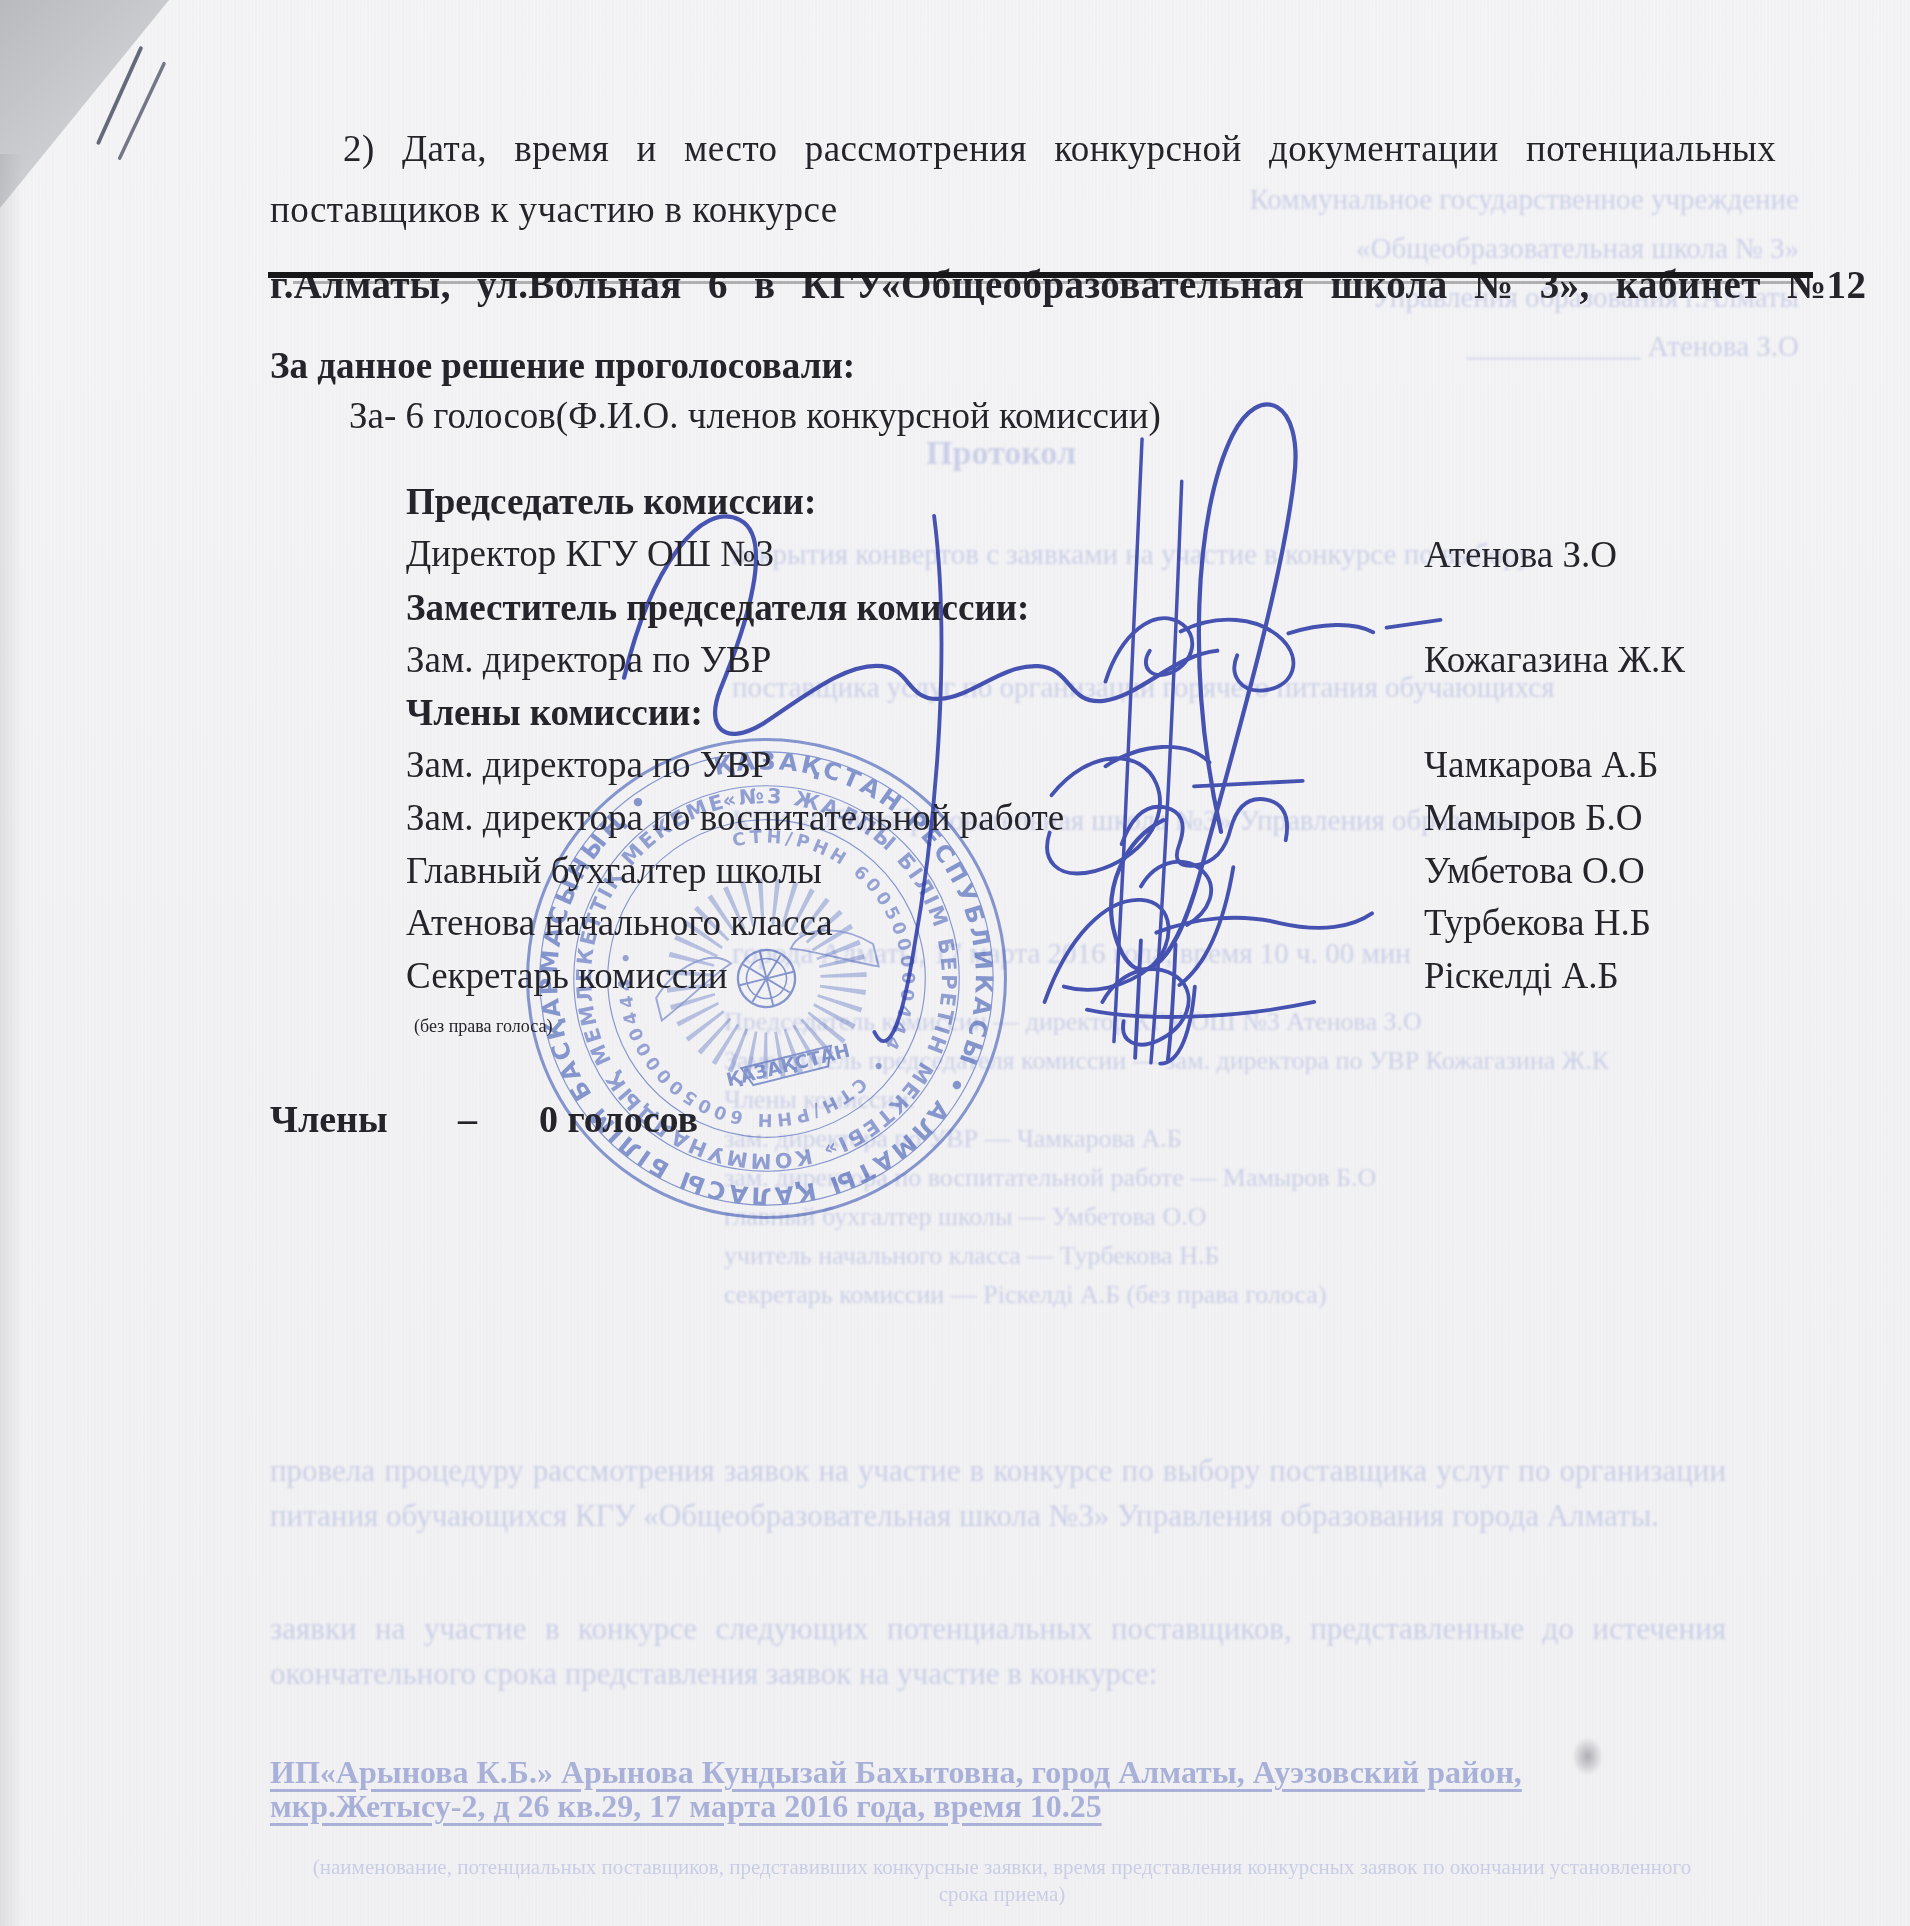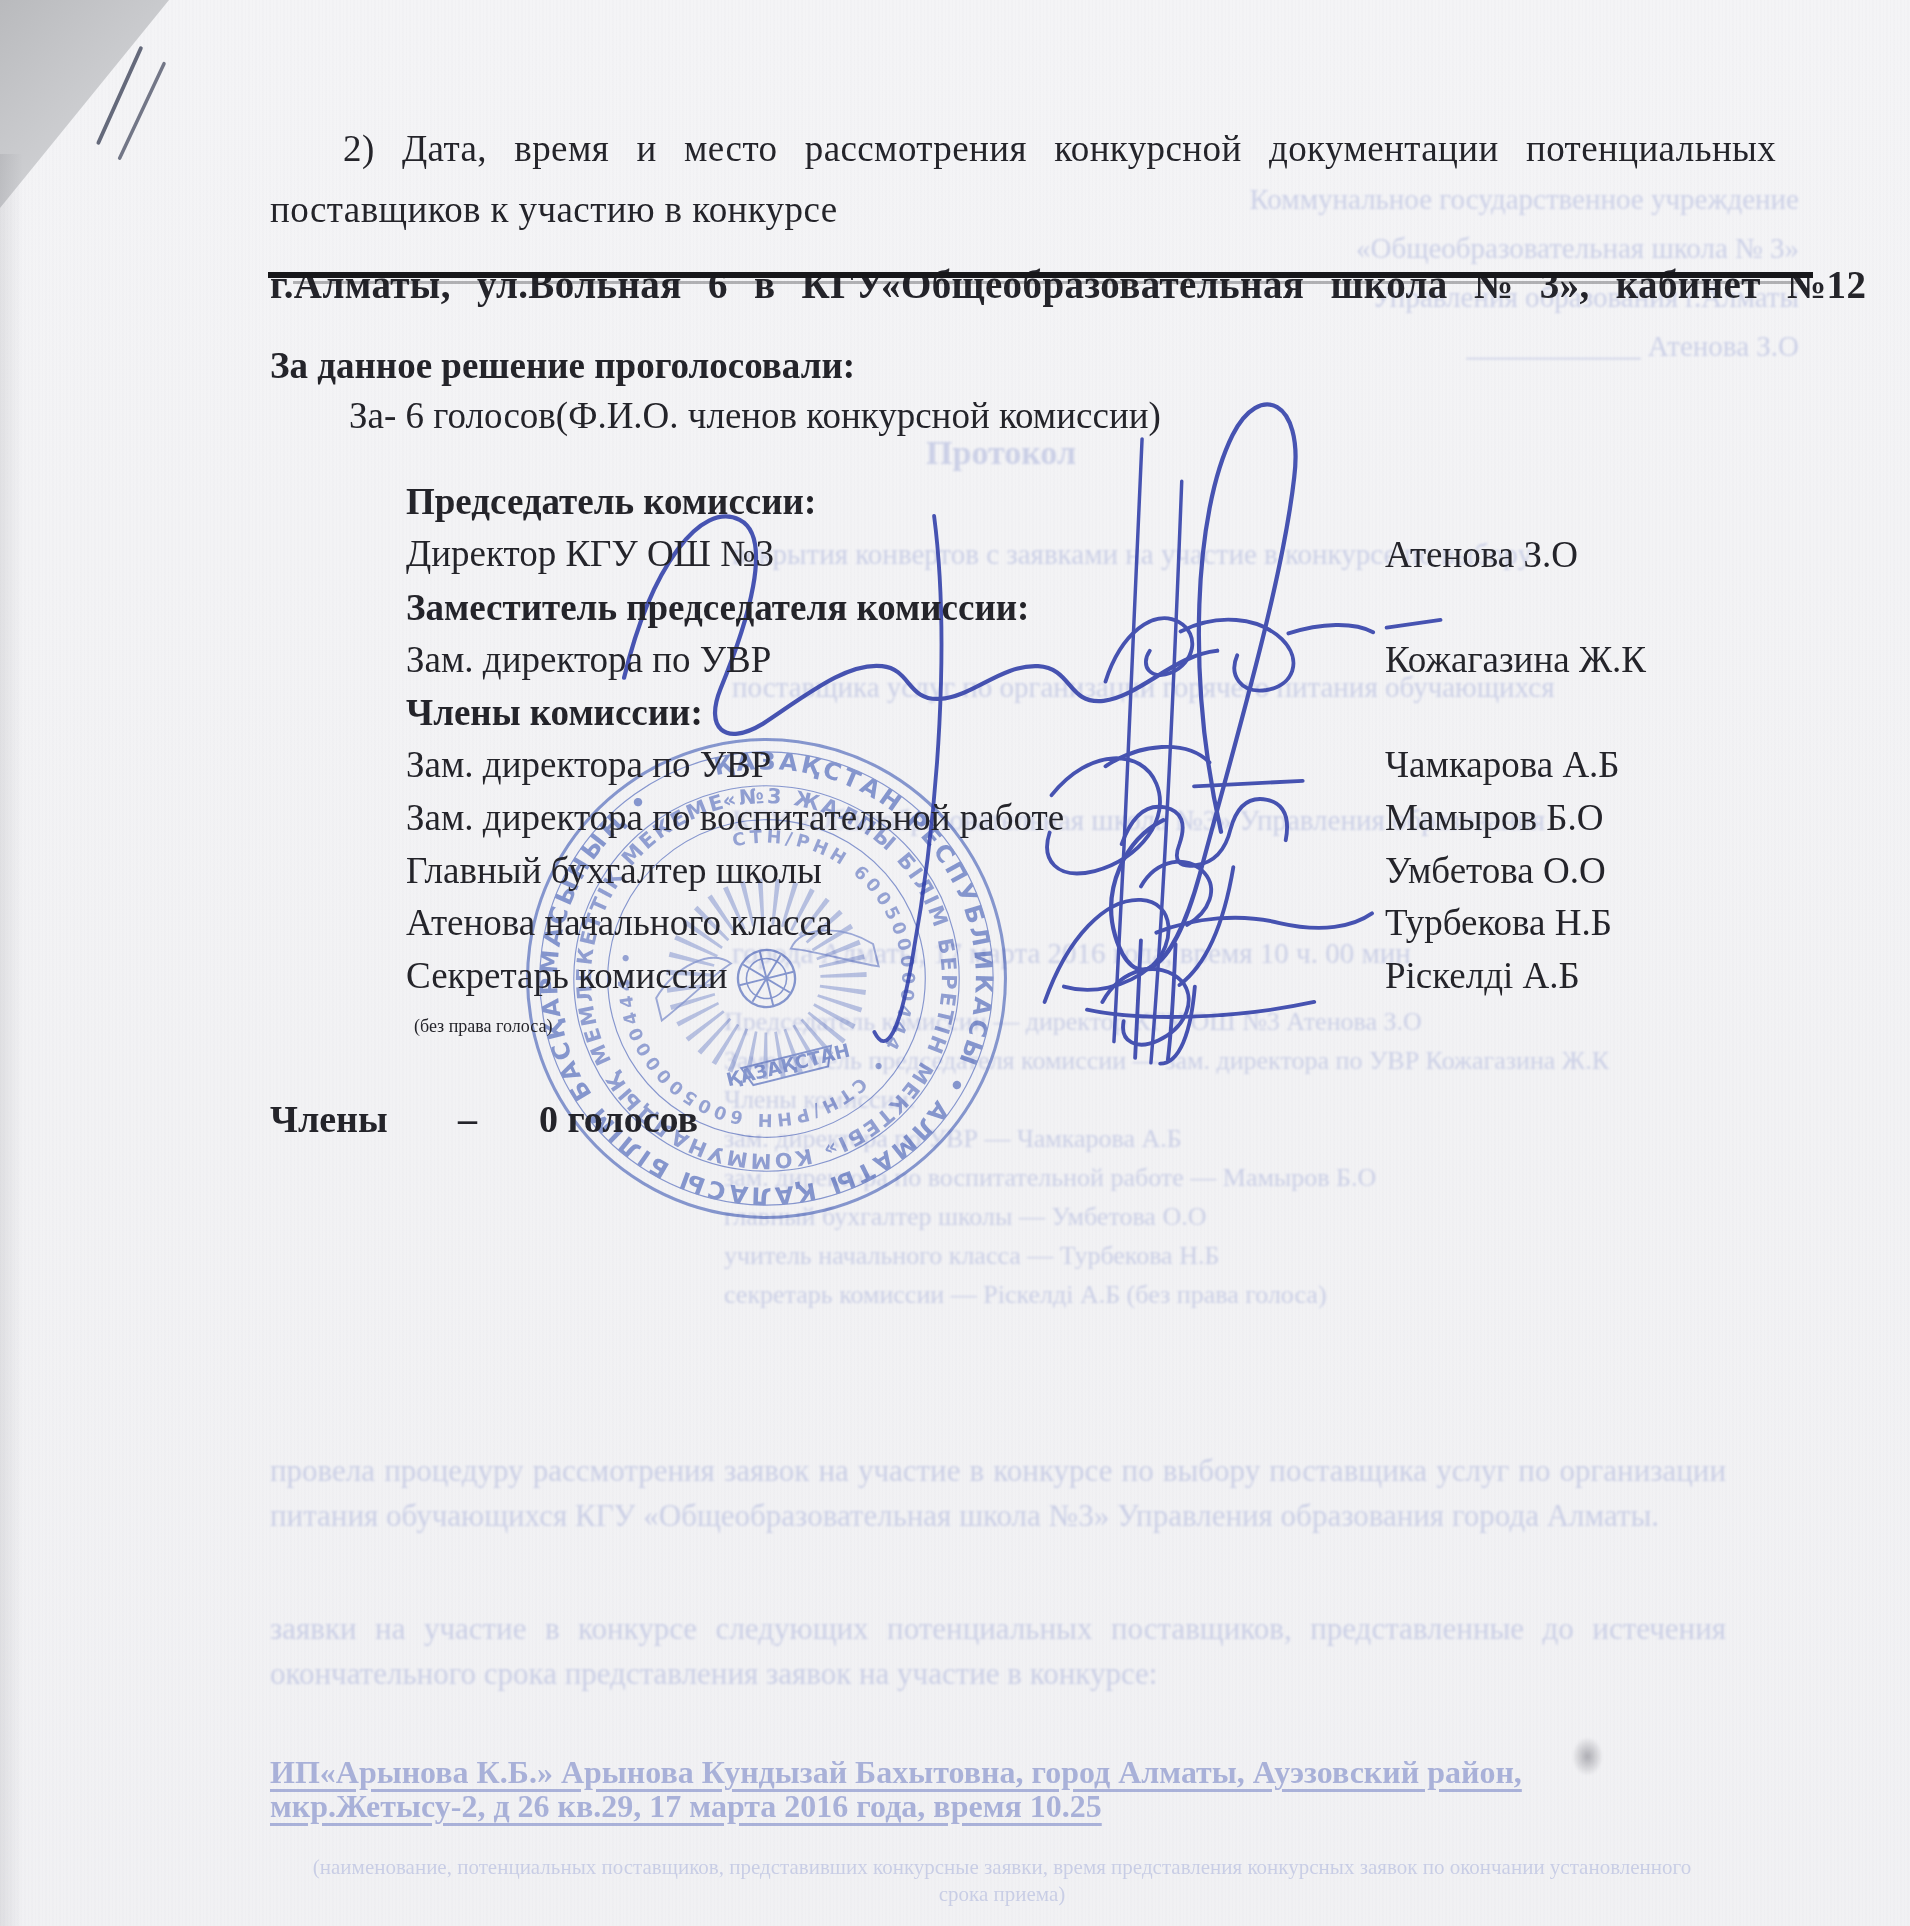--- a/index.html
+++ b/index.html
@@ -29,21 +29,21 @@
   .b{font-weight:bold;margin-top:39px;}
   .line1{left:343px;top:127px;font-size:37px;word-spacing:17.7px;letter-spacing:0.4px;}
   .line2{left:270px;top:180px;font-size:37px;letter-spacing:0.4px;margin-top:8px;}
   .venue{left:270px;top:223px;font-size:39px;word-spacing:16px;letter-spacing:0.4px;}
   .venue-underline{position:absolute;left:268px;top:272px;width:1545px;height:6.2px;background:#17171a;}
   .venue-underline-echo{position:absolute;left:293px;top:281px;width:1510px;height:3.1px;background:#17171a;opacity:.30;}
   .vote-heading{left:270px;top:305px;font-size:37px;}
   .for-line{left:349px;top:394px;font-size:37px;}
   .hdr{left:406px;font-size:37px;font-weight:bold;}
   .row-role{left:406px;font-size:37px;}
-  .row-name{left:1385px;font-size:37px;text-align:center;}
+  .row-name{left:1424px;font-size:37px;text-align:center;}
   .note{left:414px;top:1016px;font-size:18px;}
   .against-label{left:270px;top:1097px;font-size:38px;font-weight:bold;}
   .against-dash{left:458px;top:1097px;font-size:38px;font-weight:bold;}
   .against-value{left:539px;top:1097px;font-size:38px;font-weight:bold;}
   
   .ghost{position:absolute;color:#96a1d4;opacity:.42;filter:blur(1px);font-size:30px;line-height:45px;}
   .ghost-right{text-align:right;white-space:normal;}
   .ghost-center{text-align:center;white-space:normal;}
   .ghost-strong{
     position:absolute;color:#7e8bc9;opacity:.62;font-weight:bold;font-size:32px;line-height:34px;

